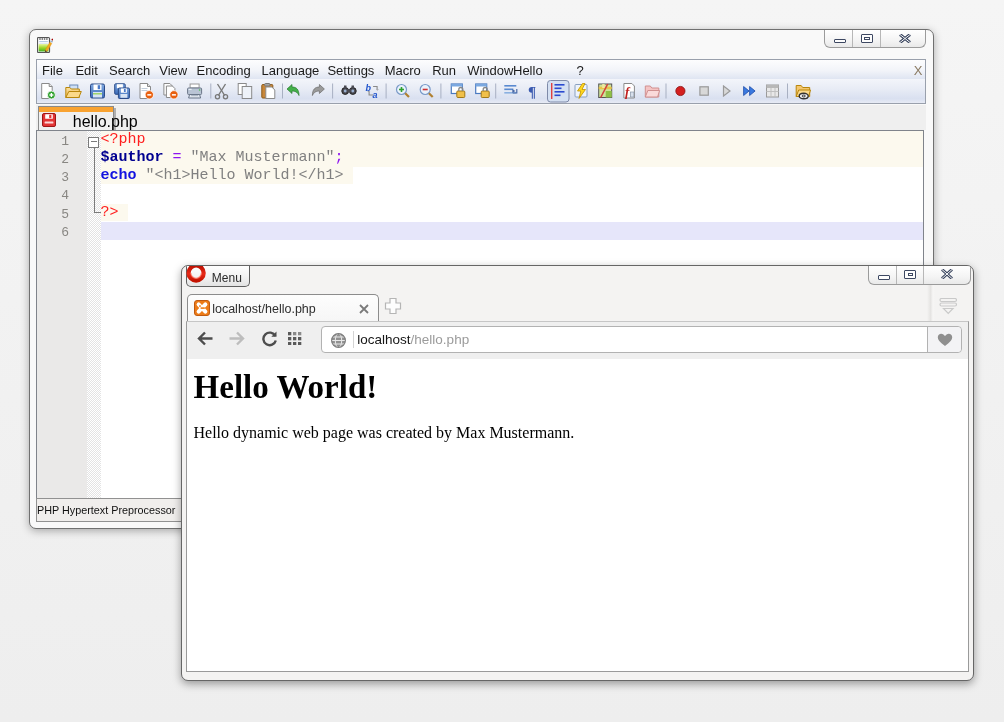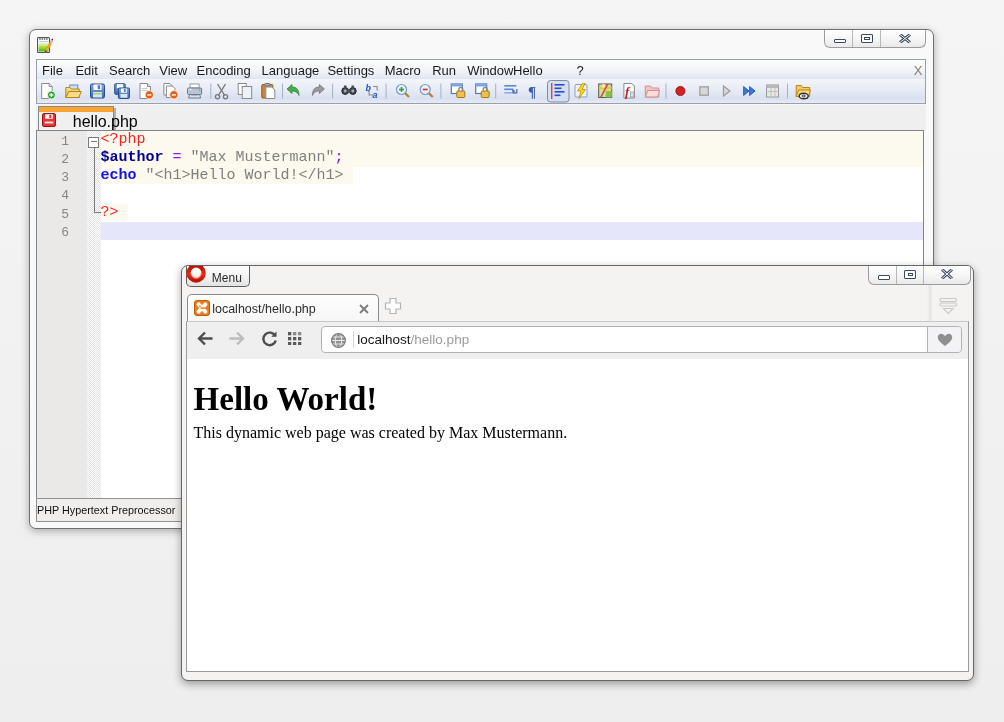--- a/index.html
+++ b/index.html
@@ -62,21 +62,21 @@
 .otab{position:absolute;left:5.2px;top:28.5px;width:190.5px;height:27px;background:linear-gradient(180deg,#fdfdfd,#f6f6f6);
  border:1px solid #8c8c8c;border-bottom:none;border-radius:5px 5px 0 0;}
 .otabtext{position:absolute;left:24.5px;top:6.5px;font-size:12.5px;color:#2e2e2e;}
 .addrrow{position:absolute;left:4px;top:55px;width:781.5px;height:37.5px;background:#efefef;
  border:1px solid #9a9a9a;border-top:1px solid #c6c6c6;}
 .urlbox{position:absolute;left:134px;top:4.7px;width:639px;height:25.3px;background:#fff;border:1px solid #b2b2b2;border-radius:4px;}
 .urltext{position:absolute;left:35.8px;top:5px;font-size:13.5px;color:#161616;}
 .urltext .gr{color:#9b9b9b;}
 .heartseg{position:absolute;right:0;top:0;bottom:0;width:33px;background:#f3f3f5;border-left:1px solid #b2b2b2;border-radius:0 4px 4px 0;}
 .ocontent{position:absolute;left:4px;top:93px;width:781.5px;height:312.5px;background:#fff;border:1px solid #9a9a9a;border-top:none;}
-.h1w{position:absolute;left:7.1px;top:10.7px;font-family:"Liberation Serif",serif;font-weight:bold;font-size:33px;color:#000;margin-top:12px;}
+.h1w{position:absolute;left:7.1px;top:10.7px;font-family:"Liberation Serif",serif;font-weight:bold;font-size:33px;color:#000;}
 .pw{position:absolute;left:7px;top:65.7px;font-family:"Liberation Serif",serif;font-size:16px;color:#000;}
 </style>
 </head>
 <body>
 
 <div class="abs" id="npp">
 <div class="inner">
   <svg class="abs nppicon" width="16" height="17" viewBox="0 0 16 17">
     <defs>
           <linearGradient id="grn" x1="0" y1="0" x2="0" y2="1">
@@ -472,16 +472,16 @@
       <div class="urltext">localhost<span class="gr">/hello.php</span></div>
       <div class="heartseg">
         <svg style="position:absolute;left:9px;top:6px;" width="16" height="14" viewBox="0 0 16 14">
               <path d="M8,13 C2.5,9 0.8,6.5 0.8,4.2 C0.8,2.2 2.4,0.8 4.2,0.8 C5.8,0.8 7.2,1.8 8,3.2 C8.8,1.8 10.2,0.8 11.8,0.8 C13.6,0.8 15.2,2.2 15.2,4.2 C15.2,6.5 13.5,9 8,13 Z" fill="#8f8f8f"></path>
             </svg>
       </div>
     </div>
   </div>
   <div class="ocontent">
     <div class="h1w">Hello World!</div>
-    <div class="pw">This dynamic web page was created by Max Mustermann.</div>
+    <div class="pw">Hello dynamic web page was created by Max Mustermann.</div>
   </div>
 </div>
 </div>
 
 </body></html>

